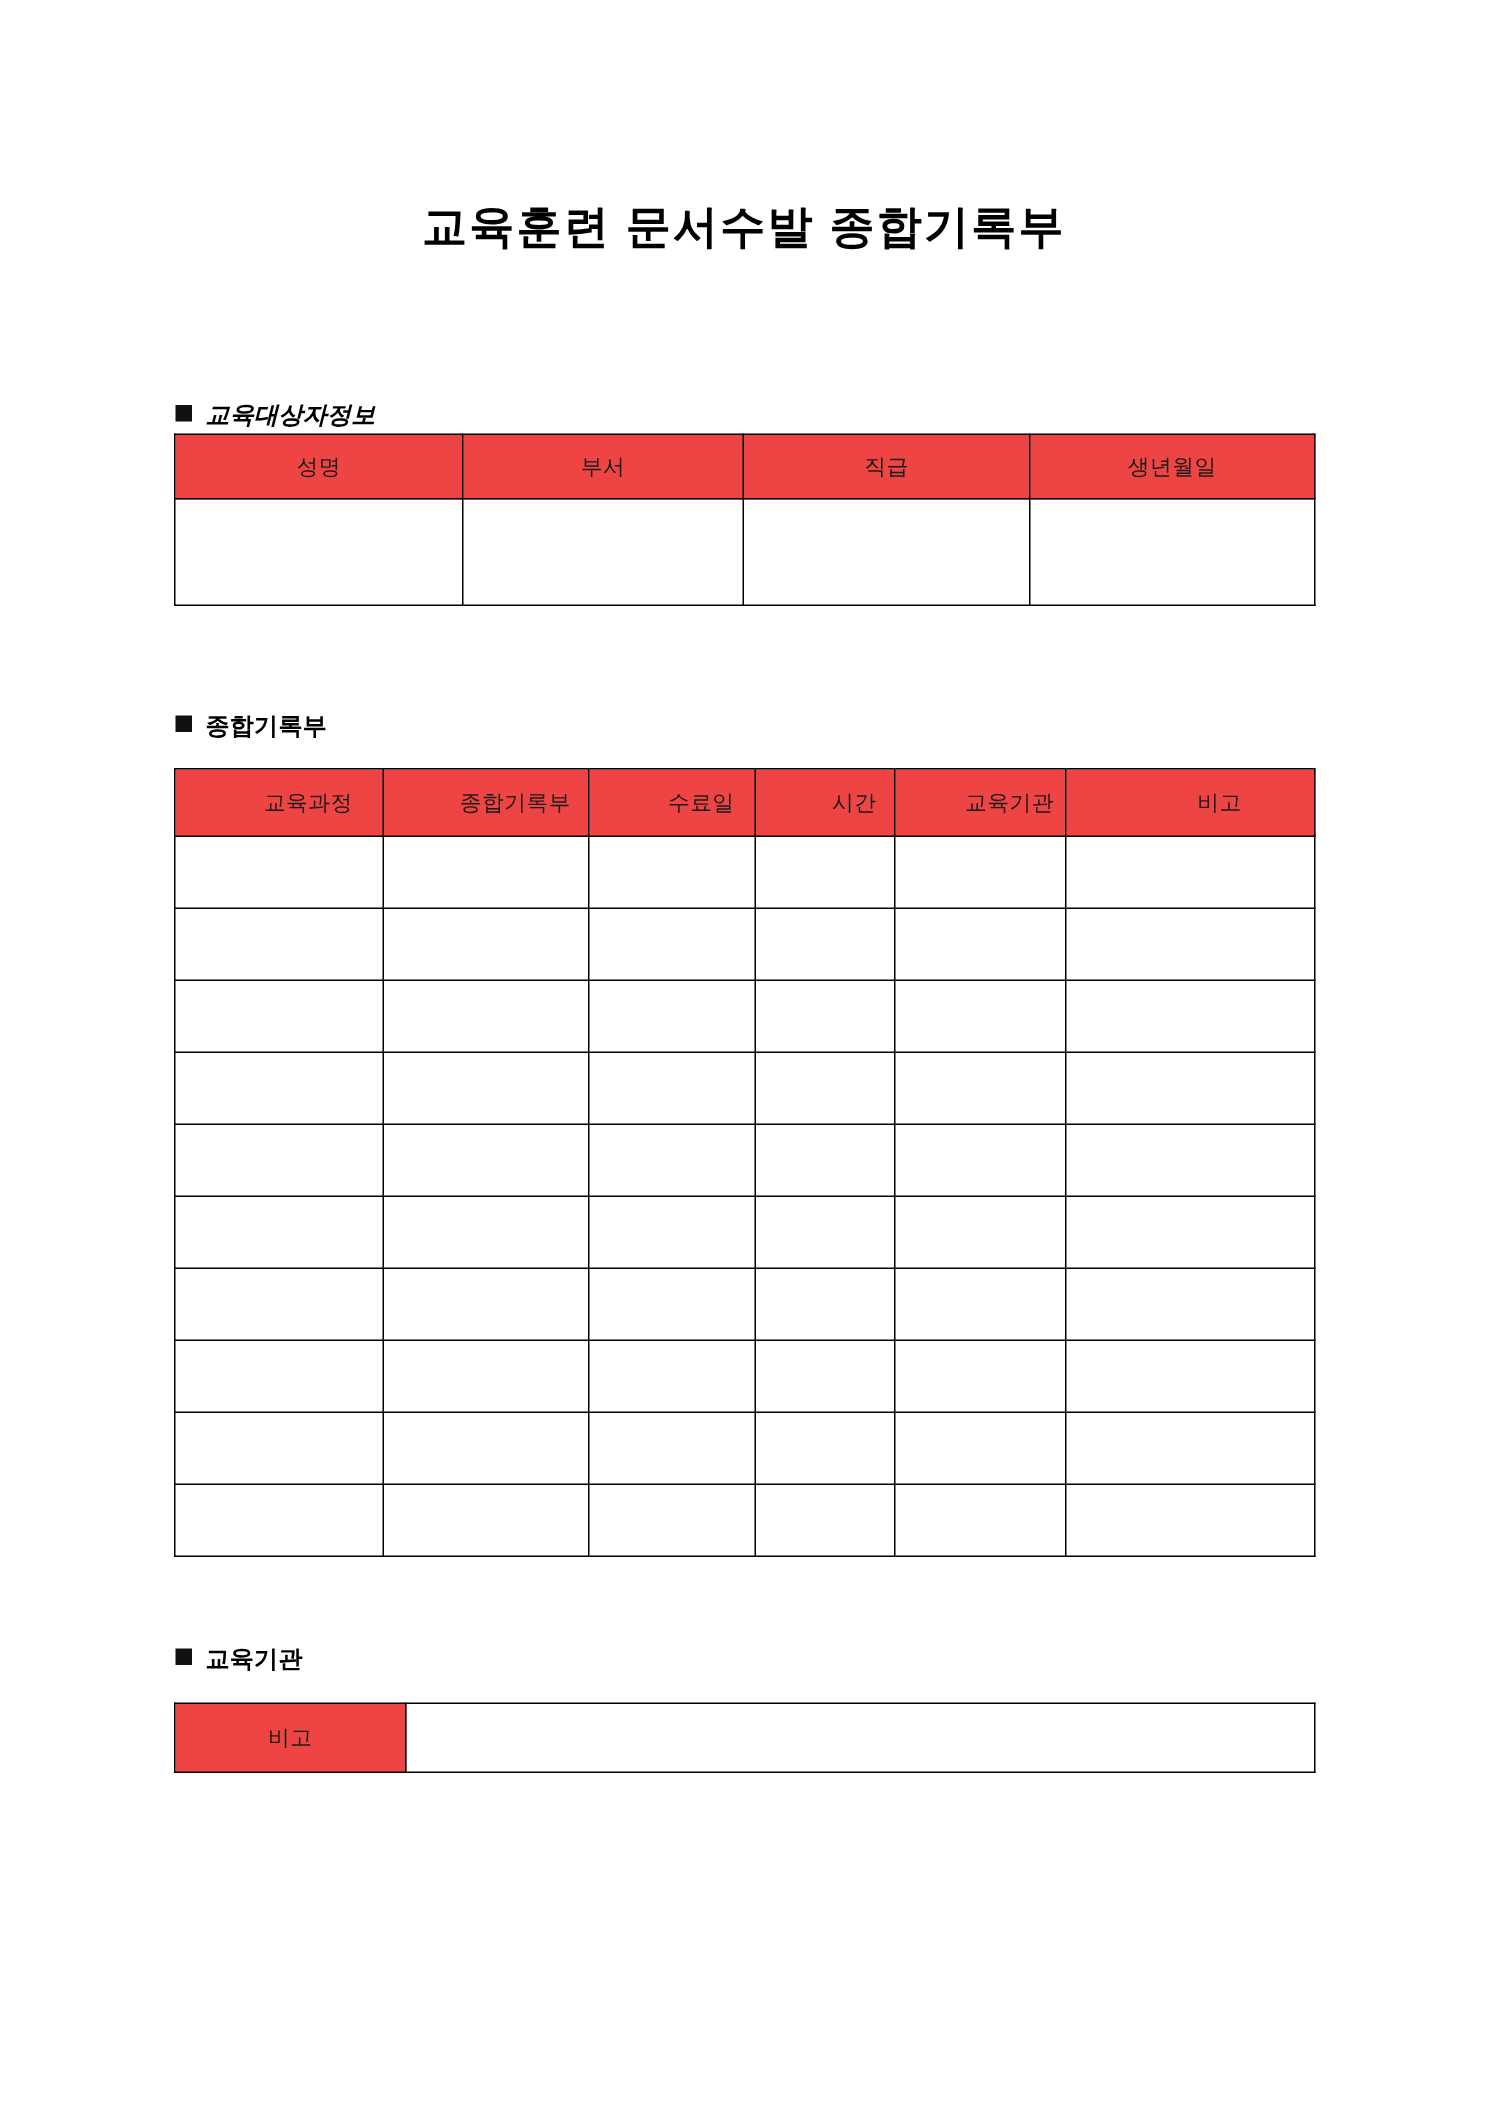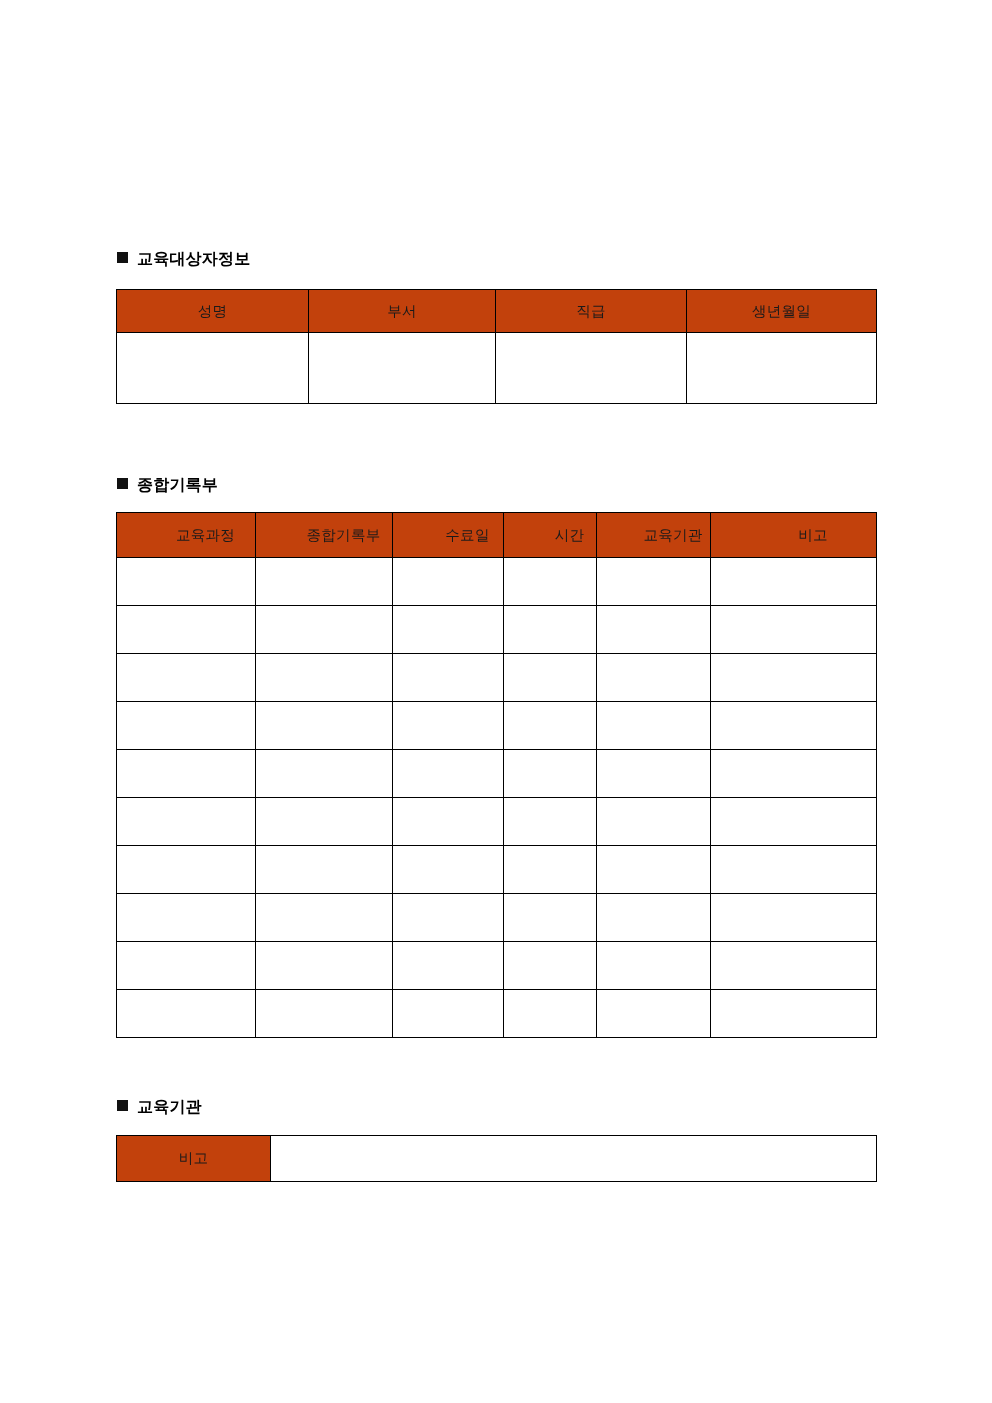--- a/index.html
+++ b/index.html
@@ -47,21 +47,21 @@
     white-space: nowrap;
   }
   .section-heading .bullet {
     display: inline-block;
     width: 11px;
     height: 11px;
     background: #111111;
     margin-right: 9px;
     vertical-align: 1px;
   }
-  #heading-1 { top: 248px; }
+  #heading-1 { top: 267px; font-style: italic; }
   #heading-2 { top: 474px; }
   #heading-3 { top: 1096px; }
 
   
   .grid {
     position: absolute;
     left: 116px;
     border-collapse: collapse;
     table-layout: fixed;
     background: #ffffff;
@@ -70,21 +70,21 @@
     border: 1px solid #000000;
     padding: 0;
     text-align: center;
     vertical-align: middle;
     font-size: 14.5px;
     font-weight: normal;
     letter-spacing: 0.3px;
     color: #1a1a1a;
   }
   .grid th {
-    background: #c2410c;
+    background: #ef4444;
     margin-top: 20px;
   }
 
   
   #table-target-info { top: 289px; width: 760px; }
   #table-target-info th { height: 42px; }
   #table-target-info td { height: 70px; }
 
   
   #table-course-status { top: 512px; width: 760px; }
@@ -94,20 +94,21 @@
   
   #table-remarks { top: 1135px; width: 760px; }
   #table-remarks th { height: 45px; }
   #table-remarks td { height: 45px; }
 </style>
 </head>
 <body>
 
 <div class="page">
 
+  <div class="doc-title">교육훈련 문서수발 종합기록부</div>
 
   <div class="section-heading" id="heading-1">
     <span class="bullet"></span><span>교육대상자정보</span>
   </div>
 
   <table class="grid" id="table-target-info">
     <colgroup>
       <col style="width:192px">
       <col style="width:187px">
       <col style="width:191px">

